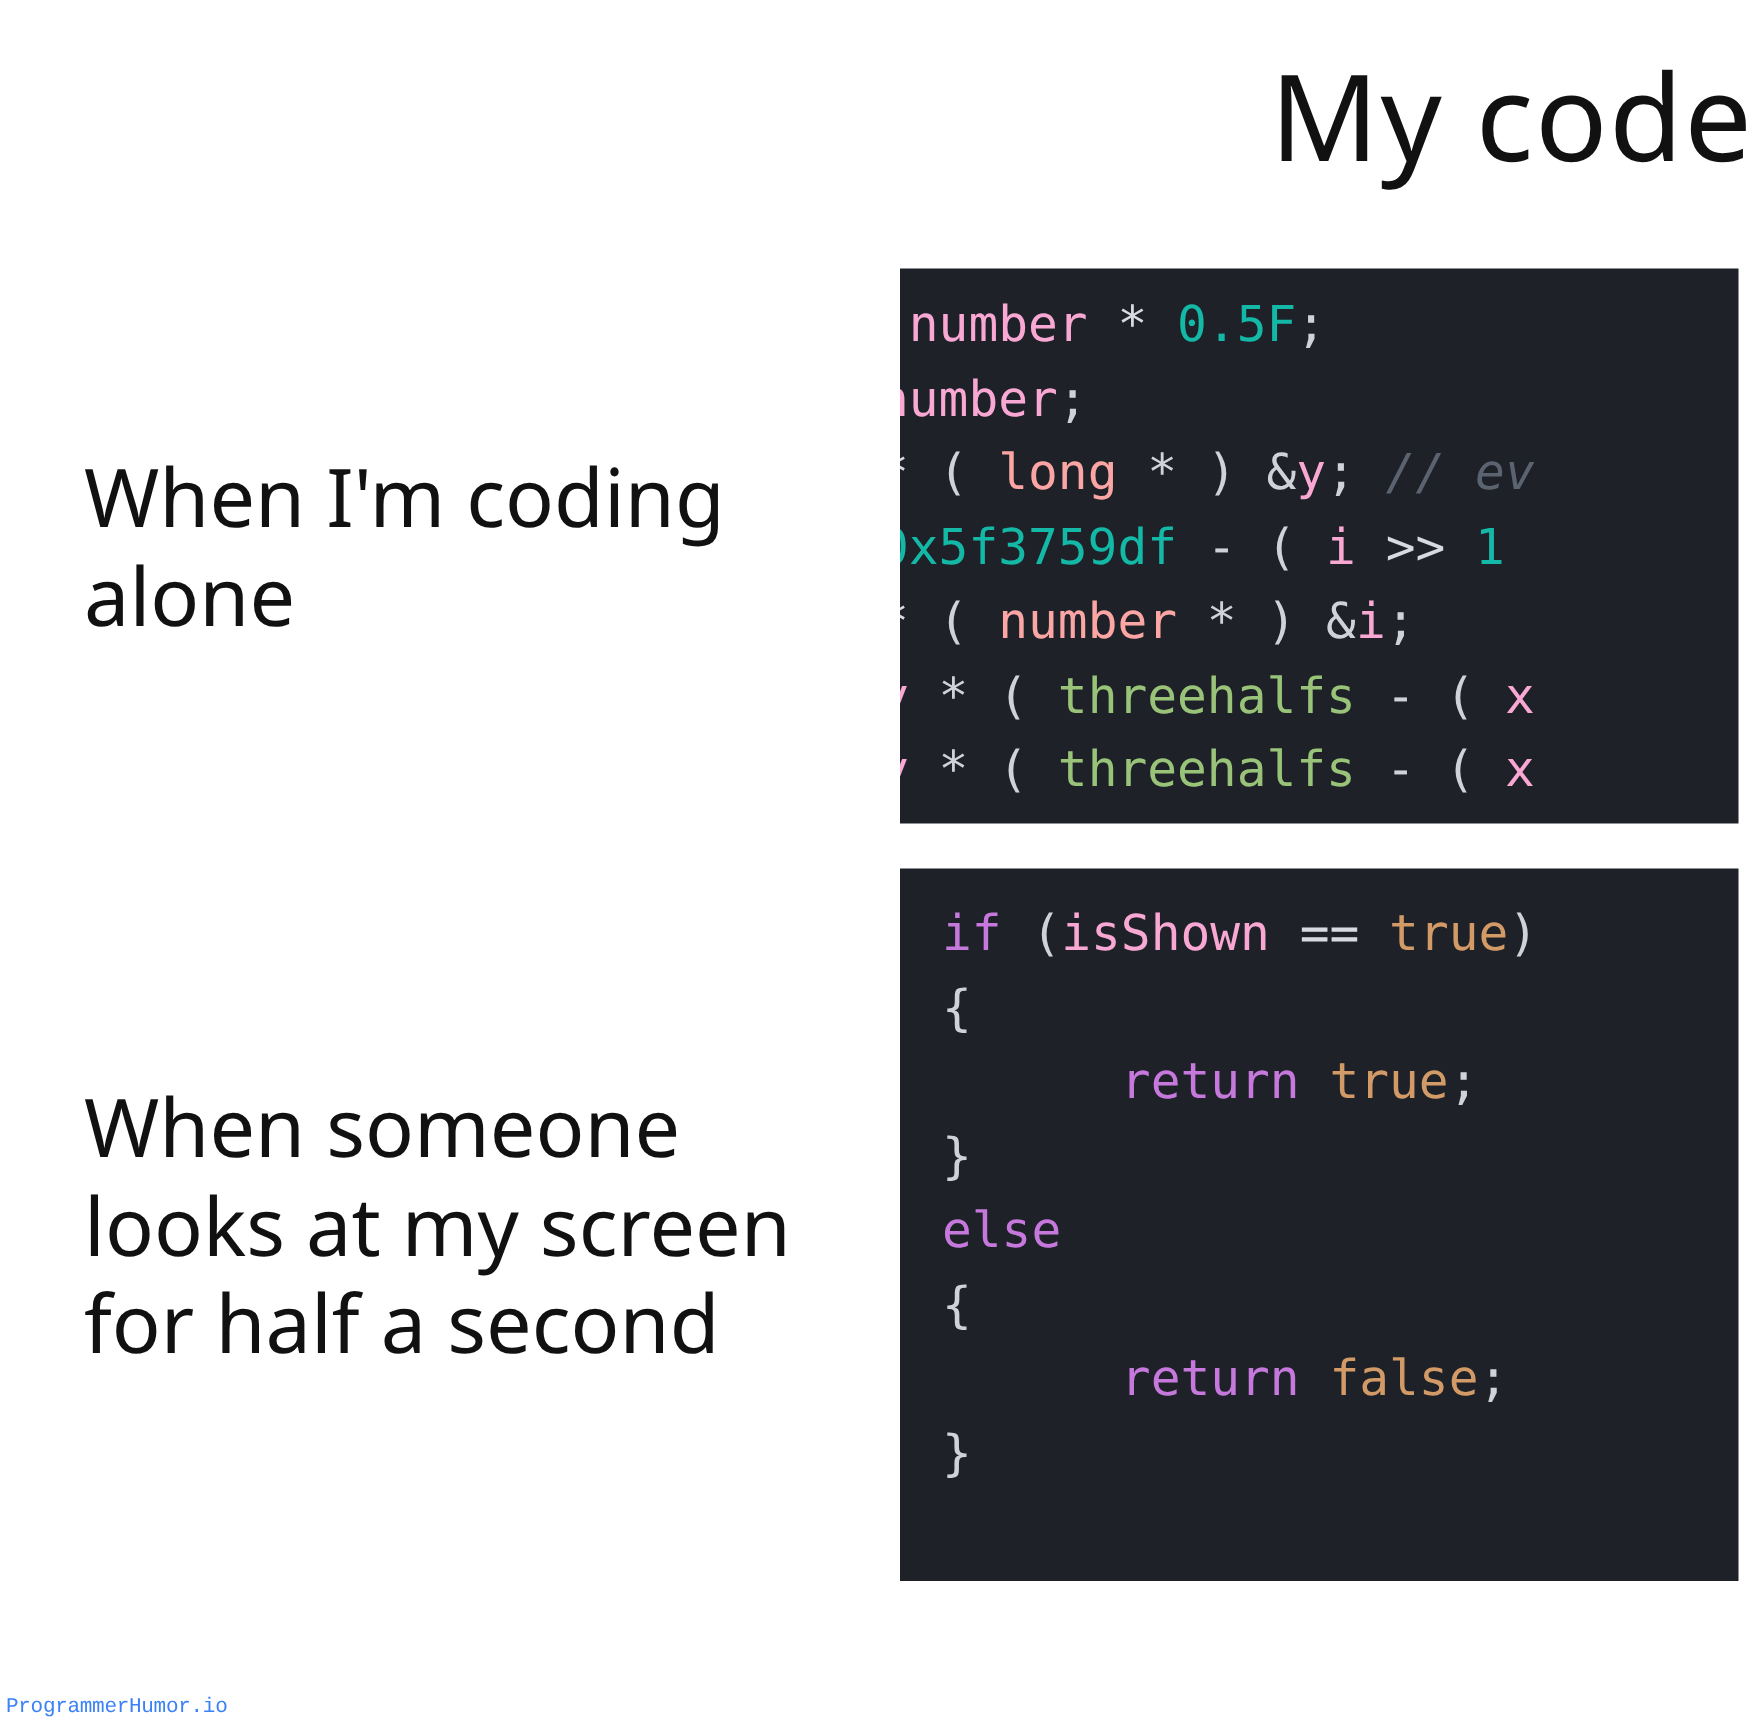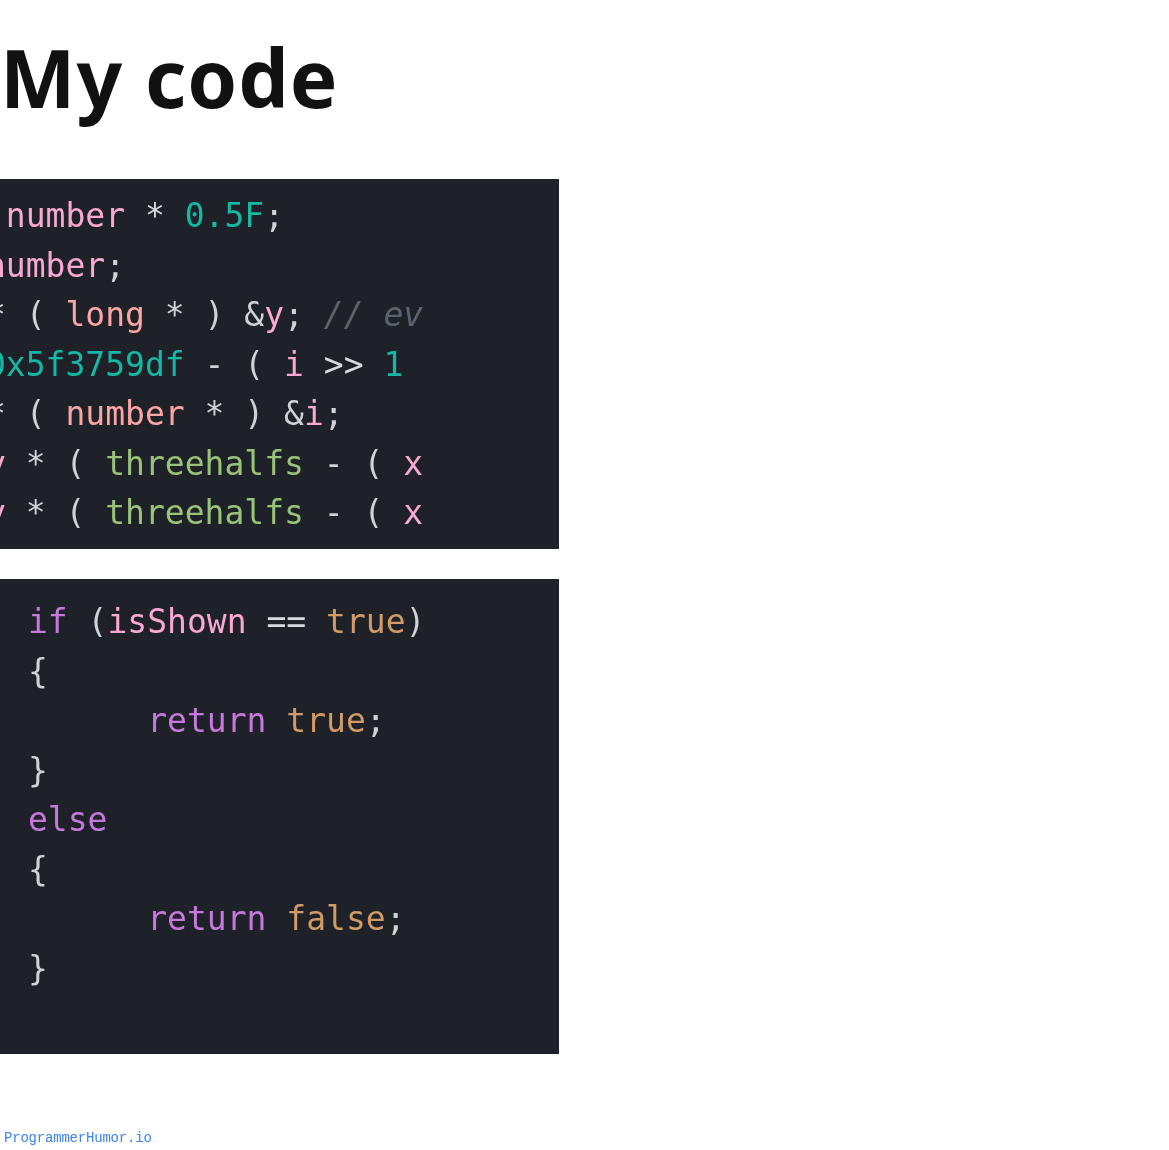--- a/index.html
+++ b/index.html
@@ -7,23 +7,23 @@
       width: 1169px;
       height: 1150px;
       background: #ffffff;
       font-family: "Segoe UI", "Noto Sans", Arial, sans-serif;
       color: #111;
       position: relative;
       overflow: hidden;
     }
     .title {
       width: 100%;
-      text-align: left;
+      text-align: right;
       font-size: 80px;
-      font-weight: 700;
+      font-weight: 400;
       padding-top: 22px;
       letter-spacing: 1px;
     }
     .row {
       display: flex;
       align-items: center;
       width: 100%;
     }
     .row-1 { margin-top: 48px; }
     .row-2 { margin-top: 30px; }
@@ -44,21 +44,21 @@
       white-space: pre;
       overflow: hidden;
       padding: 12px 0 12px 0;
     }
     .code-1 {
       width: 559px;
       height: 370px;
       margin-right: 10px;
     }
     .code-2 {
-      width: 559px;
+      width: 640px;
       height: 475px;
       margin-right: 10px;
       padding-left: 28px;
       padding-top: 18px;
     }
     .tok-kw   { color: #c678dd; }
     .tok-type { color: #fca5a5; }
     .tok-num  { color: #14b8a6; }
     .tok-str  { color: #98c379; }
     .tok-id   { color: #f9a8d4; }
@@ -78,30 +78,32 @@
     }
 
     .lead-neg { margin-left: -14px; display:inline-block; }
   </style>
 </head>
 <body>
 
 <h1 class="title">My code</h1>
 
 <div class="row row-1">
+  <div class="caption">When I'm coding alone</div>
   <div class="code code-1"><span class="lead-neg"><span class="tok-id"> number </span><span class="tok-op">*</span><span class="tok-id"> </span><span class="tok-num">0.5F</span><span class="tok-punc">;</span>
 <span class="tok-id">number</span><span class="tok-punc">;</span>
 <span class="tok-op">*</span><span class="tok-punc"> ( </span><span class="tok-type">long</span><span class="tok-punc"> * ) &amp;</span><span class="tok-id">y</span><span class="tok-punc">; </span><span class="tok-comm">// ev</span>
 <span class="tok-num">0x5f3759df</span><span class="tok-punc"> - ( </span><span class="tok-id">i</span><span class="tok-op"> &gt;&gt; </span><span class="tok-num">1</span>
 <span class="tok-op">*</span><span class="tok-punc"> ( </span><span class="tok-type">number</span><span class="tok-punc"> * ) &amp;</span><span class="tok-id">i</span><span class="tok-punc">;</span>
 <span class="tok-id">y</span><span class="tok-punc"> * ( </span><span class="tok-str">threehalfs</span><span class="tok-punc"> - ( </span><span class="tok-id">x</span>
 <span class="tok-id">y</span><span class="tok-punc"> * ( </span><span class="tok-str">threehalfs</span><span class="tok-punc"> - ( </span><span class="tok-id">x</span></span></div>
 </div>
 
 <div class="row row-2">
+  <div class="caption">When someone looks at my screen for half a second</div>
   <div class="code code-2"><span class="tok-kw">if</span><span class="tok-punc"> (</span><span class="tok-id">isShown</span><span class="tok-op"> == </span><span class="tok-true">true</span><span class="tok-punc">)</span>
 <span class="tok-punc">{</span>
 <span>      </span><span class="tok-kw">return</span><span> </span><span class="tok-true">true</span><span class="tok-punc">;</span>
 <span class="tok-punc">}</span>
 <span class="tok-kw">else</span>
 <span class="tok-punc">{</span>
 <span>      </span><span class="tok-kw">return</span><span> </span><span class="tok-true">false</span><span class="tok-punc">;</span>
 <span class="tok-punc">}</span></div>
 </div>
 

